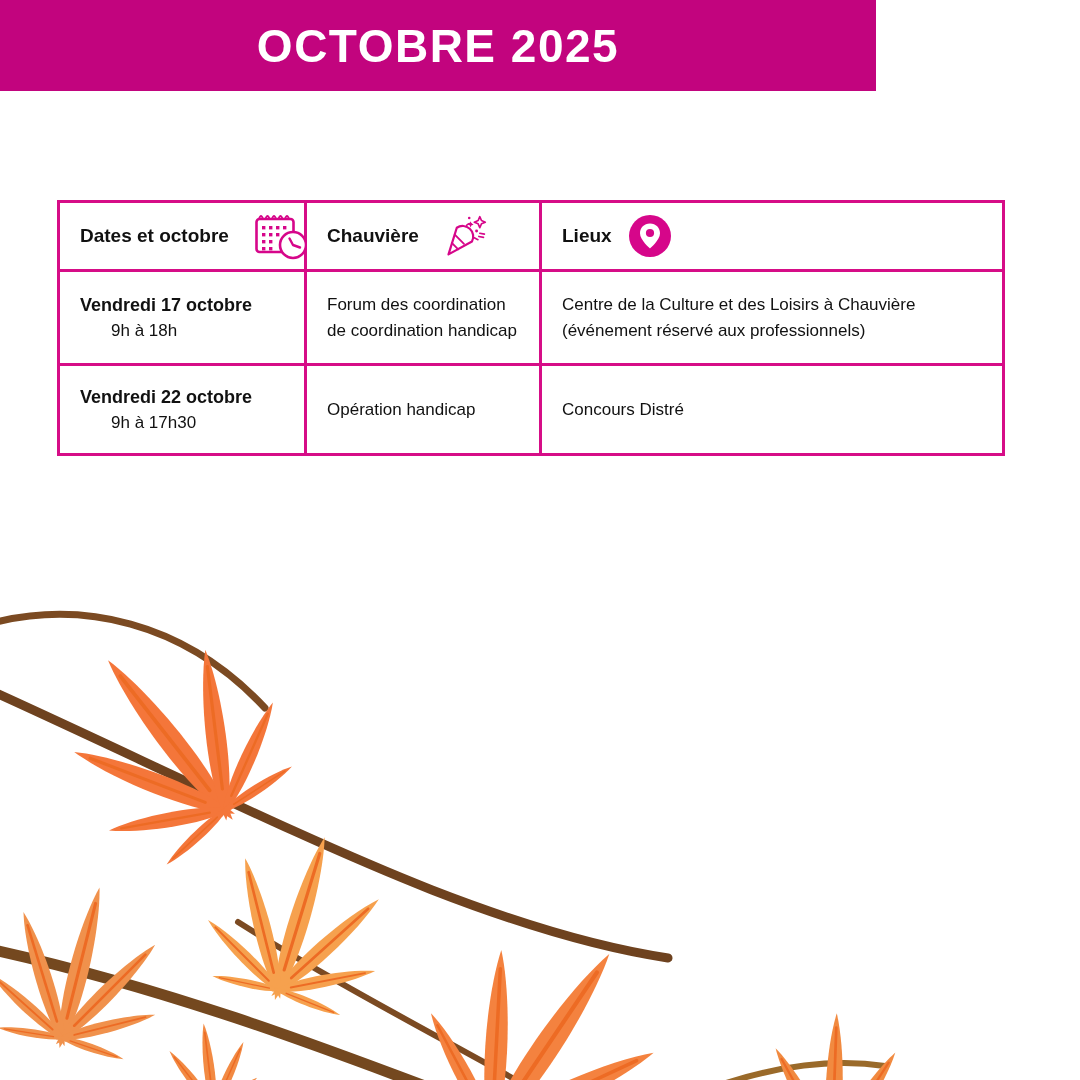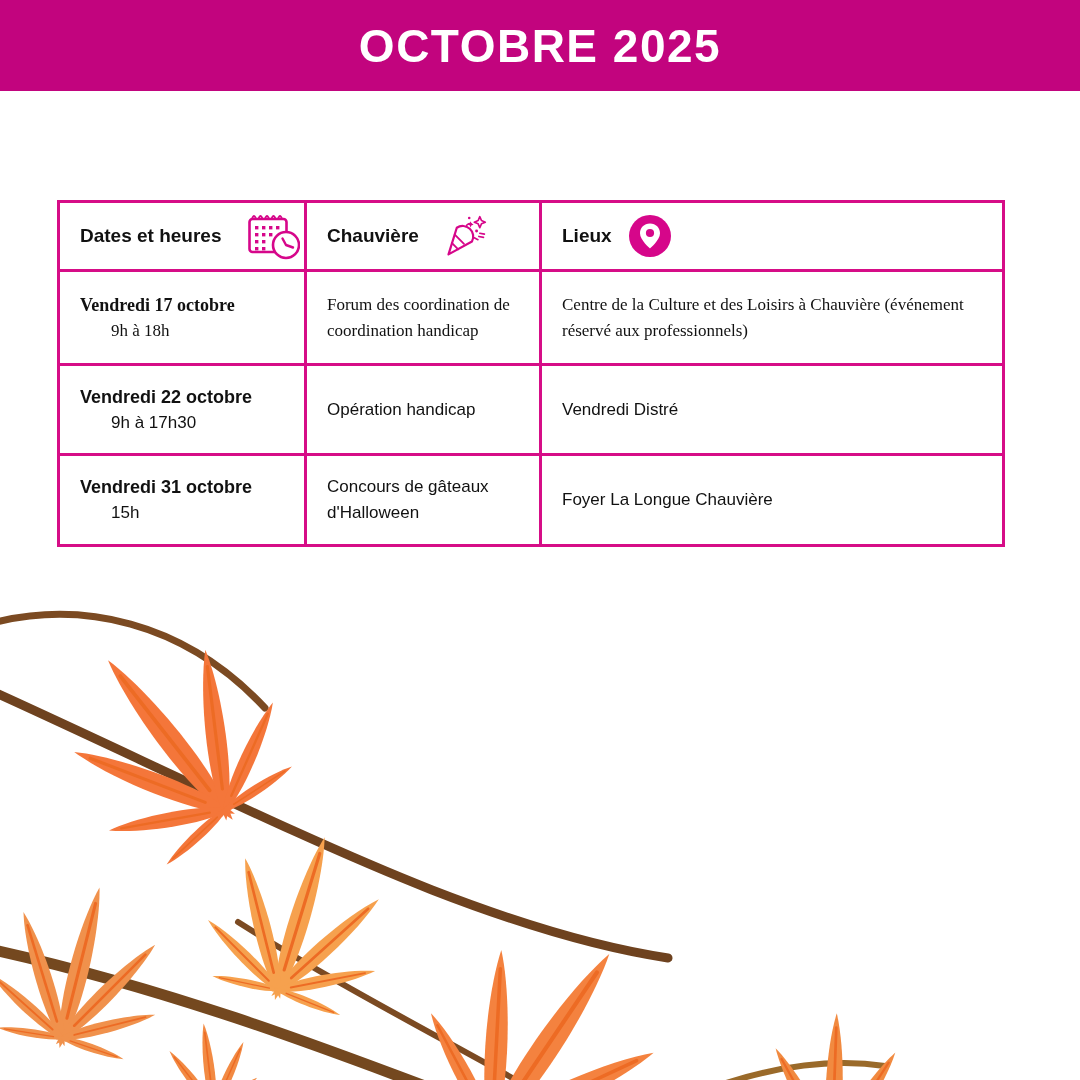--- a/index.html
+++ b/index.html
@@ -13,40 +13,40 @@
   body{
     position:relative;
     width:1080px;height:1080px;
     background:#ffffff;
     overflow:hidden;
     font-family:"Liberation Sans",sans-serif;
     color:var(--ink);
   }
   .banner{
     position:absolute;left:0;top:0;
-    width:1080px;height:91px;
+    width:876px;height:91px;
     background:var(--magenta);
     display:flex;align-items:center;justify-content:center;
   }
   .banner h1{
     color:#ffffff;font-size:46px;font-weight:700;letter-spacing:1.5px;
   }
   table.events{
     position:absolute;left:57px;top:200px;
     width:945px;
     border-collapse:collapse;table-layout:fixed;
     background:#ffffff;
   }
   table.events th, table.events td{
     border:3px solid var(--border-pink);
     vertical-align:middle;text-align:left;
     padding:8px 14px 8px 20px;
   }
   thead tr{height:62px;}
-  tbody tr.r0{height:94px;font-family:Liberation Serif, serif;}
+  tbody tr.r0{height:94px;}
   tbody tr.r1{height:90px;}
   tbody tr.r2{height:91px;}
   .hdr{display:flex;align-items:center;gap:24px;}
   .hdr .lbl{font-size:19px;font-weight:700;white-space:nowrap;}
   .hdr svg{flex:0 0 auto;display:block;}
   td{font-size:17px;line-height:26px;}
   .date-line{font-weight:700;font-size:18px;line-height:26px;}
   .time-line{font-weight:400;font-size:17px;line-height:26px;margin-left:31px;}
   .leaves{
     position:absolute;left:0;top:560px;
@@ -65,21 +65,21 @@
 <table class="events">
   <colgroup>
     <col style="width:247px">
     <col style="width:235px">
     <col style="width:463px">
   </colgroup>
   <thead>
     <tr>
       <th>
         <div class="hdr">
-          <span class="lbl">Dates et heures</span>
+          <span class="lbl">Dates et octobre</span>
           <span>
             <svg width="54" height="50" viewBox="0 0 54 50" fill="none">
               <path d="M6,8 q2,-6 4,0 M12.5,8 q2,-6 4,0 M19,8 q2,-6 4,0 M25.5,8 q2,-6 4,0 M32,8 q2,-6 4,0" stroke="#D6068A" stroke-width="1.8" fill="none"></path>
               <rect x="3.5" y="8" width="37" height="33" rx="3" fill="none" stroke="#D6068A" stroke-width="2.6"></rect>
               <g fill="#D6068A">
                 <rect x="9" y="15" width="3.4" height="3.4"></rect>
                   <rect x="16" y="15" width="3.4" height="3.4"></rect>
                   <rect x="23" y="15" width="3.4" height="3.4"></rect>
                   <rect x="30" y="15" width="3.4" height="3.4"></rect>
                 <rect x="9" y="22" width="3.4" height="3.4"></rect>
@@ -136,29 +136,21 @@
       </td>
       <td>Forum des coordination de coordination handicap</td>
       <td>Centre de la Culture et des Loisirs à Chauvière (événement réservé aux professionnels)</td>
     </tr>
     <tr class="r1">
       <td>
         <div class="date-line">Vendredi 22 octobre</div>
         <div class="time-line">9h à 17h30</div>
       </td>
       <td>Opération handicap</td>
-      <td>Vendredi Distré</td>
-    </tr>
-    <tr class="r2">
-      <td>
-        <div class="date-line">Vendredi 31 octobre</div>
-        <div class="time-line">15h</div>
-      </td>
-      <td>Concours de gâteaux d'Halloween</td>
-      <td>Foyer La Longue Chauvière</td>
+      <td>Concours Distré</td>
     </tr>
   </tbody>
 </table>
 
 <div class="leaves">
   <svg width="1080" height="520" viewBox="0 0 1080 520">
     <defs>
       <g id="blade">
         <path d="M0,10 C-14,-28 -11,-112 0,-152 C11,-112 14,-28 0,10 Z"></path>
         <path d="M0,-20 L0,-136" stroke="#ED6B24" stroke-width="3" fill="none" stroke-linecap="round"></path>

